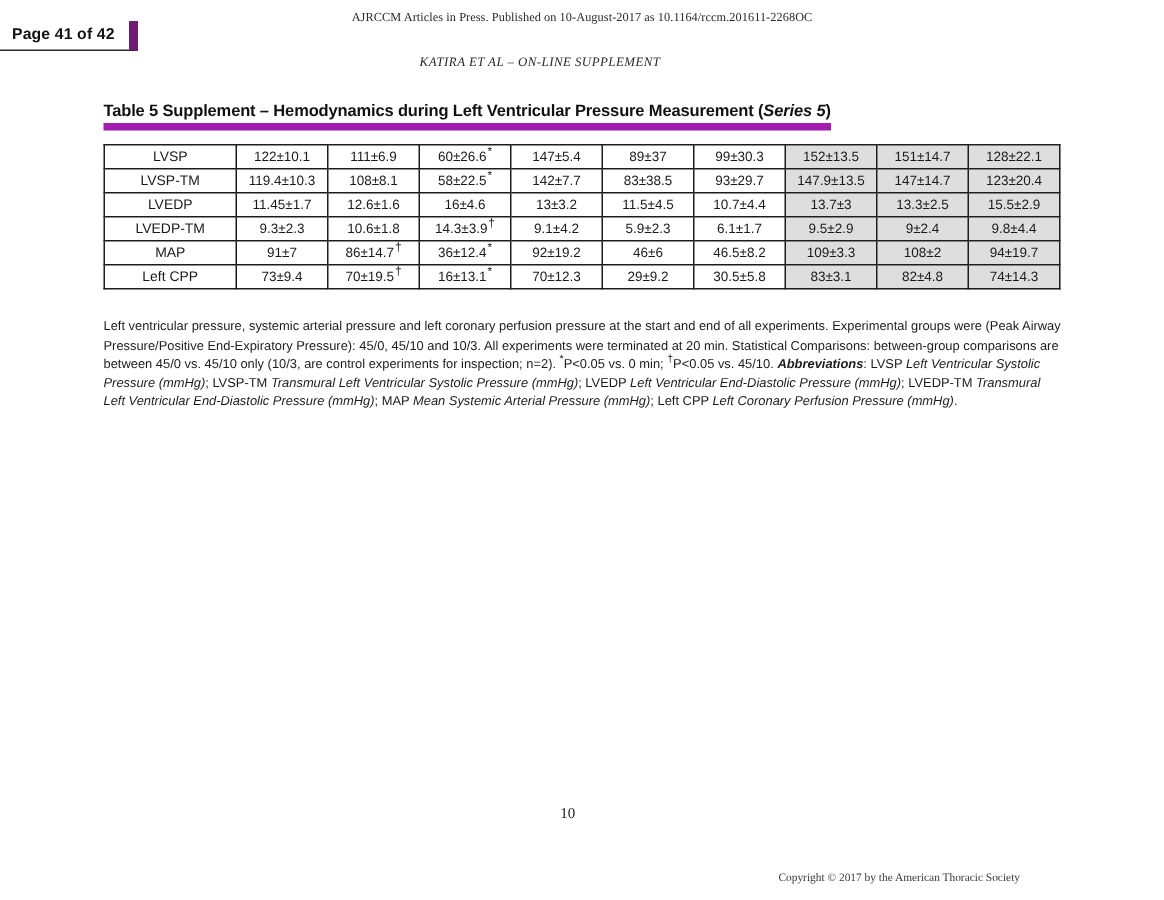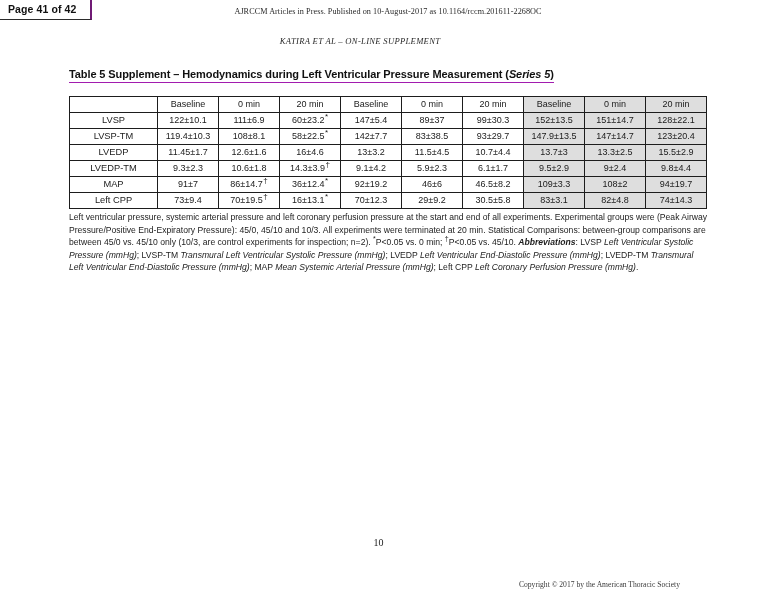--- a/index.html
+++ b/index.html
@@ -13,28 +13,28 @@
     position: relative;
     font-family: "Liberation Sans", sans-serif;
     color: #1a1a1a;
     overflow: hidden;
   }
 
   
   .page-stamp {
     position: absolute;
     left: 0px;
-    top: 0;
+    top: 14px;
     width: 92px;
     padding: 3px 6px 4px 8px;
     font-size: 10.5px;
     font-weight: bold;
     letter-spacing: 0.1px;
     color: #111;
-    border-right: 2px solid #701a75;
+    border-right: 6px solid #701a75;
     border-bottom: 1px solid #2b2b2b;
     box-sizing: border-box;
   }
   .press-line {
     position: absolute;
     left: 0;
     top: 7px;
     width: 776px;
     text-align: center;
     font-family: Liberation Serif, serif;
@@ -57,21 +57,21 @@
   }
 
   
   .table-title {
     position: absolute;
     left: 69px;
     top: 68px;
     font-size: 11px;
     font-weight: bold;
     color: #111;
-    border-bottom: 1px solid #a21caf;
+    border-bottom: 5px solid #a21caf;
     padding-bottom: 2px;
     letter-spacing: -0.1px;
     white-space: nowrap;
   }
   .table-title i { font-style: italic; }
 
   
   .tbl-wrap {
     position: absolute;
     left: 69px;
@@ -179,39 +179,27 @@
         <col class="col-val">
         <col class="col-val">
       <col class="col-val">
         <col class="col-val">
         <col class="col-val">
       <col class="col-val">
         <col class="col-val">
         <col class="col-val">
     </colgroup>
     <thead>
-      <tr>
-        <th class="blank-cell"></th>
-        <th class="subhead">Baseline</th>
-        <th class="subhead">0 min</th>
-        <th class="subhead">20 min</th>
-        <th class="subhead">Baseline</th>
-        <th class="subhead">0 min</th>
-        <th class="subhead">20 min</th>
-        <th class="subhead shade">Baseline</th>
-        <th class="subhead shade">0 min</th>
-        <th class="subhead shade">20 min</th>
-      </tr>
     </thead>
     <tbody id="table-body">
         <tr>
           <td class="rowhead">LVSP</td>
           <td><span>122±10.1</span></td>
           <td><span>111±6.9</span></td>
-          <td><span>60±23.2</span><sup class="mark">*</sup></td>
+          <td><span>60±26.6</span><sup class="mark">*</sup></td>
           <td><span>147±5.4</span></td>
           <td><span>89±37</span></td>
           <td><span>99±30.3</span></td>
           <td class="shade"><span>152±13.5</span></td>
           <td class="shade"><span>151±14.7</span></td>
           <td class="shade"><span>128±22.1</span></td>
         </tr>
         <tr>
           <td class="rowhead">LVSP-TM</td>
           <td><span>119.4±10.3</span></td>

